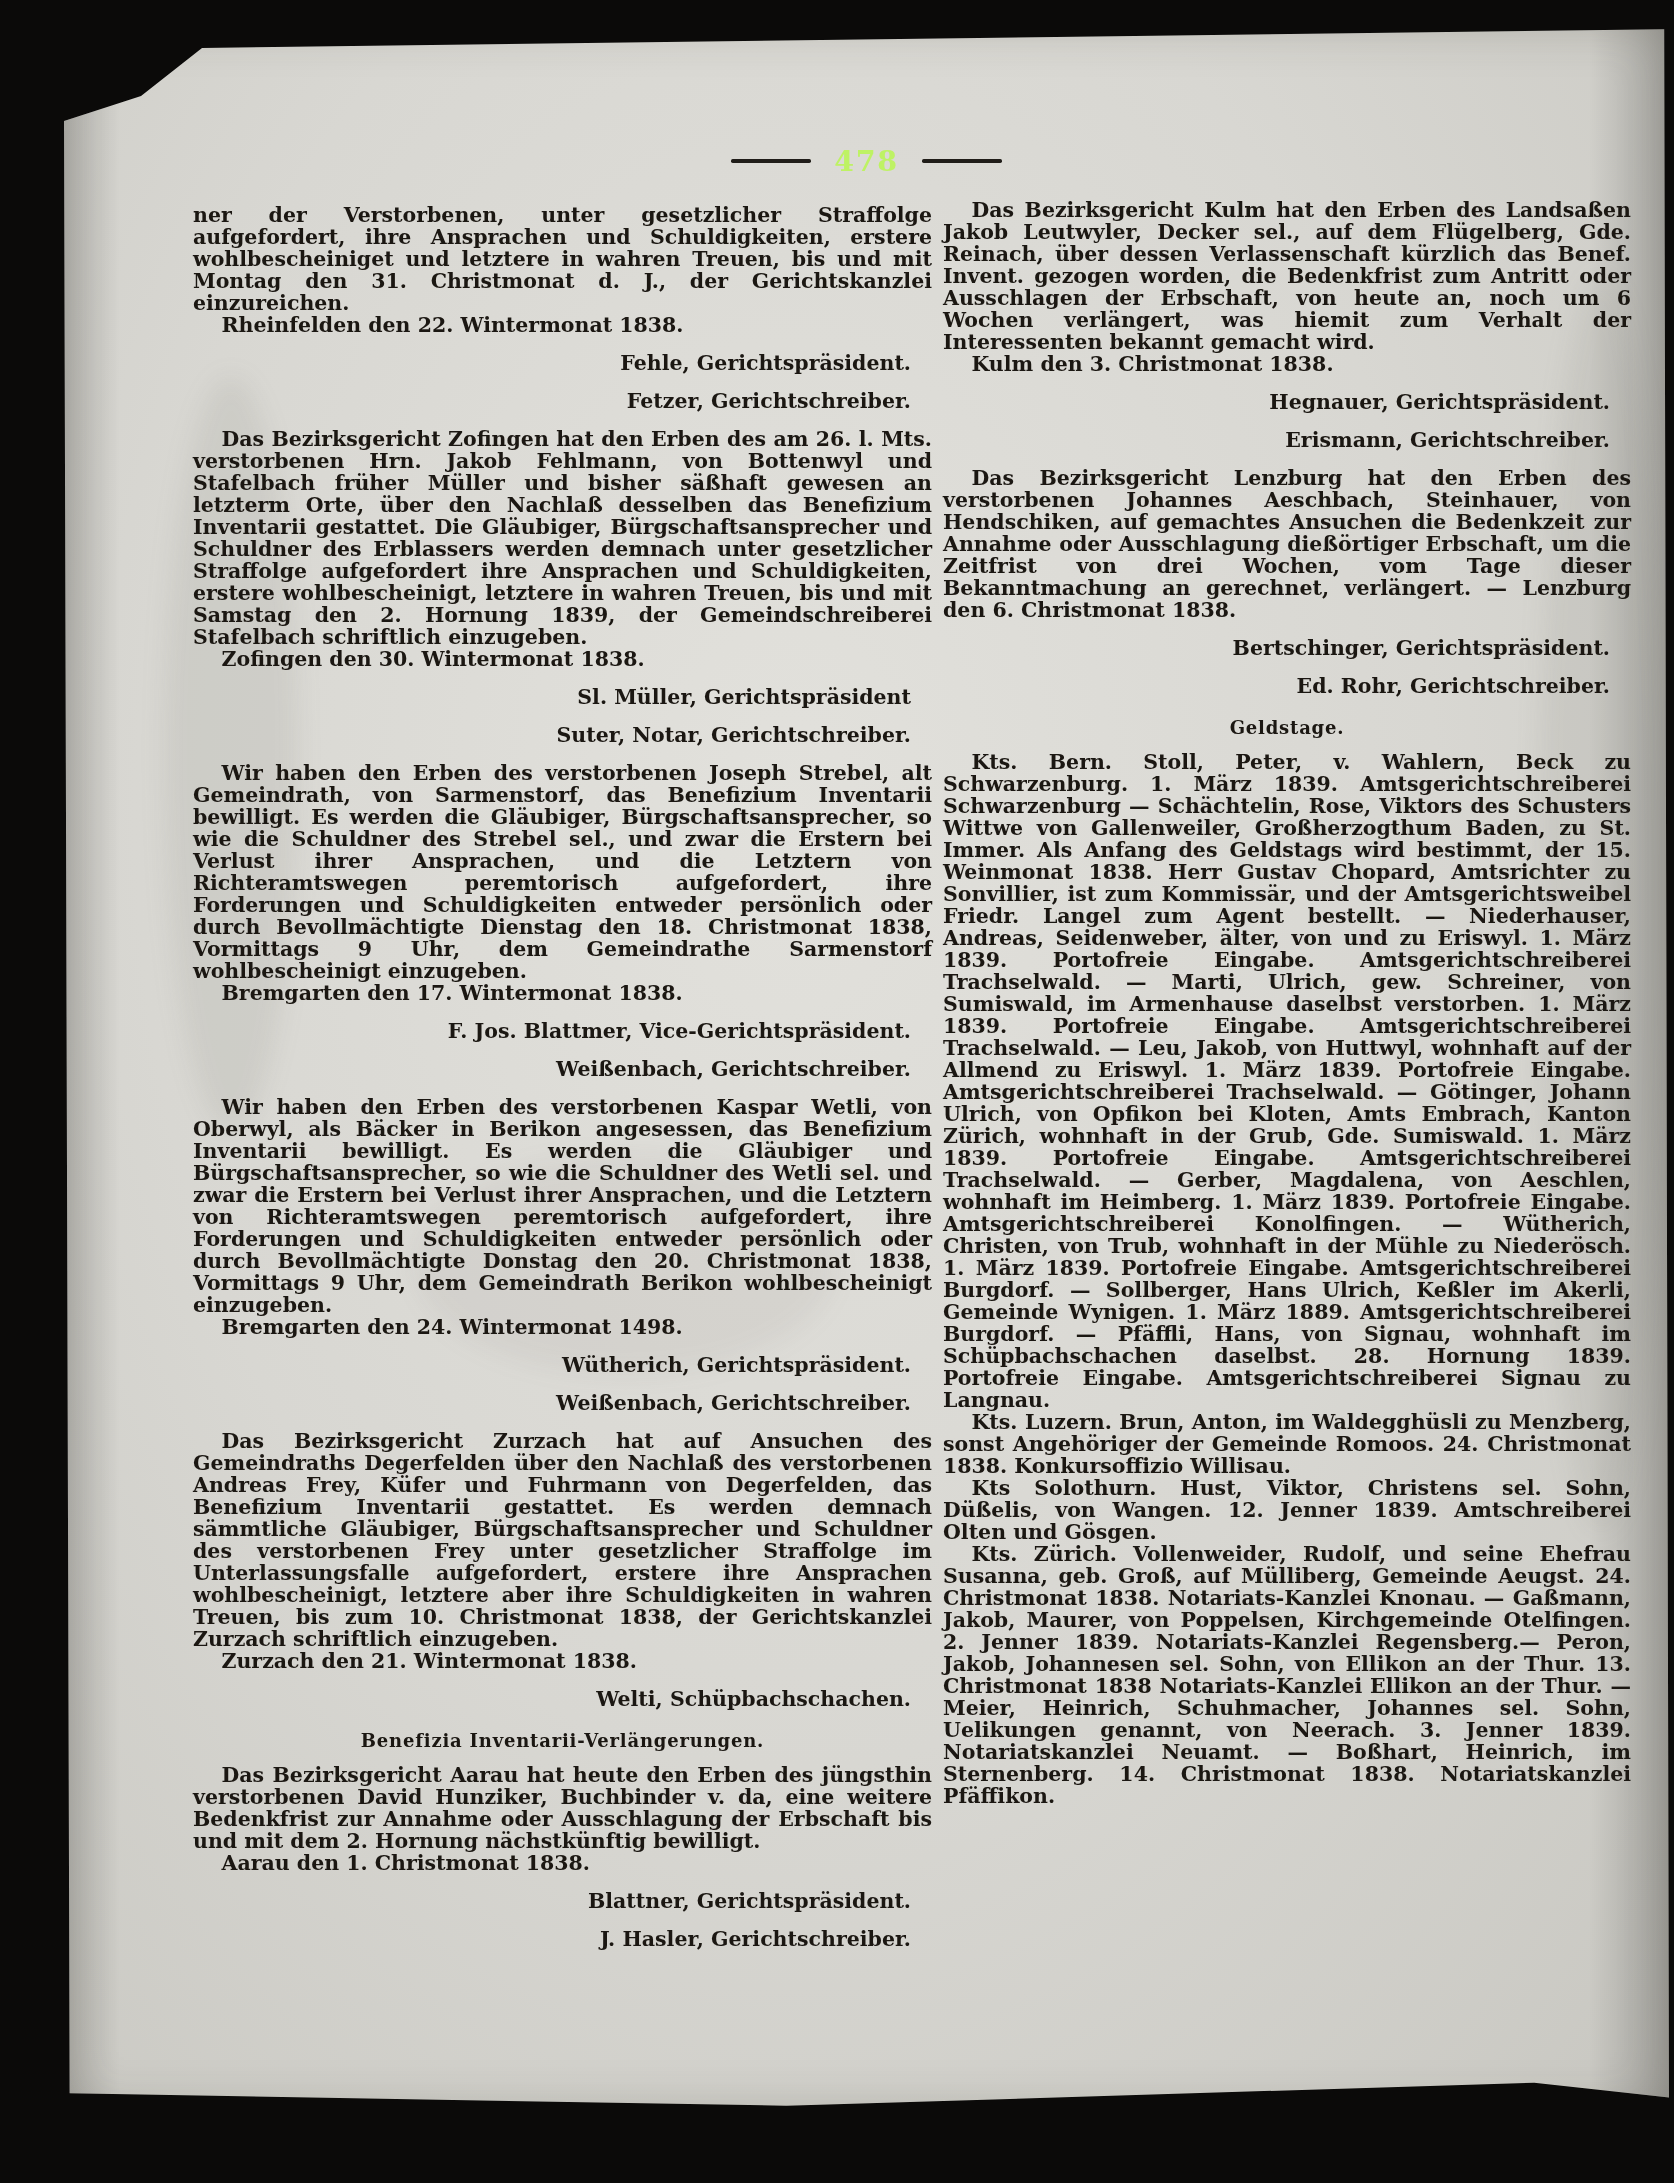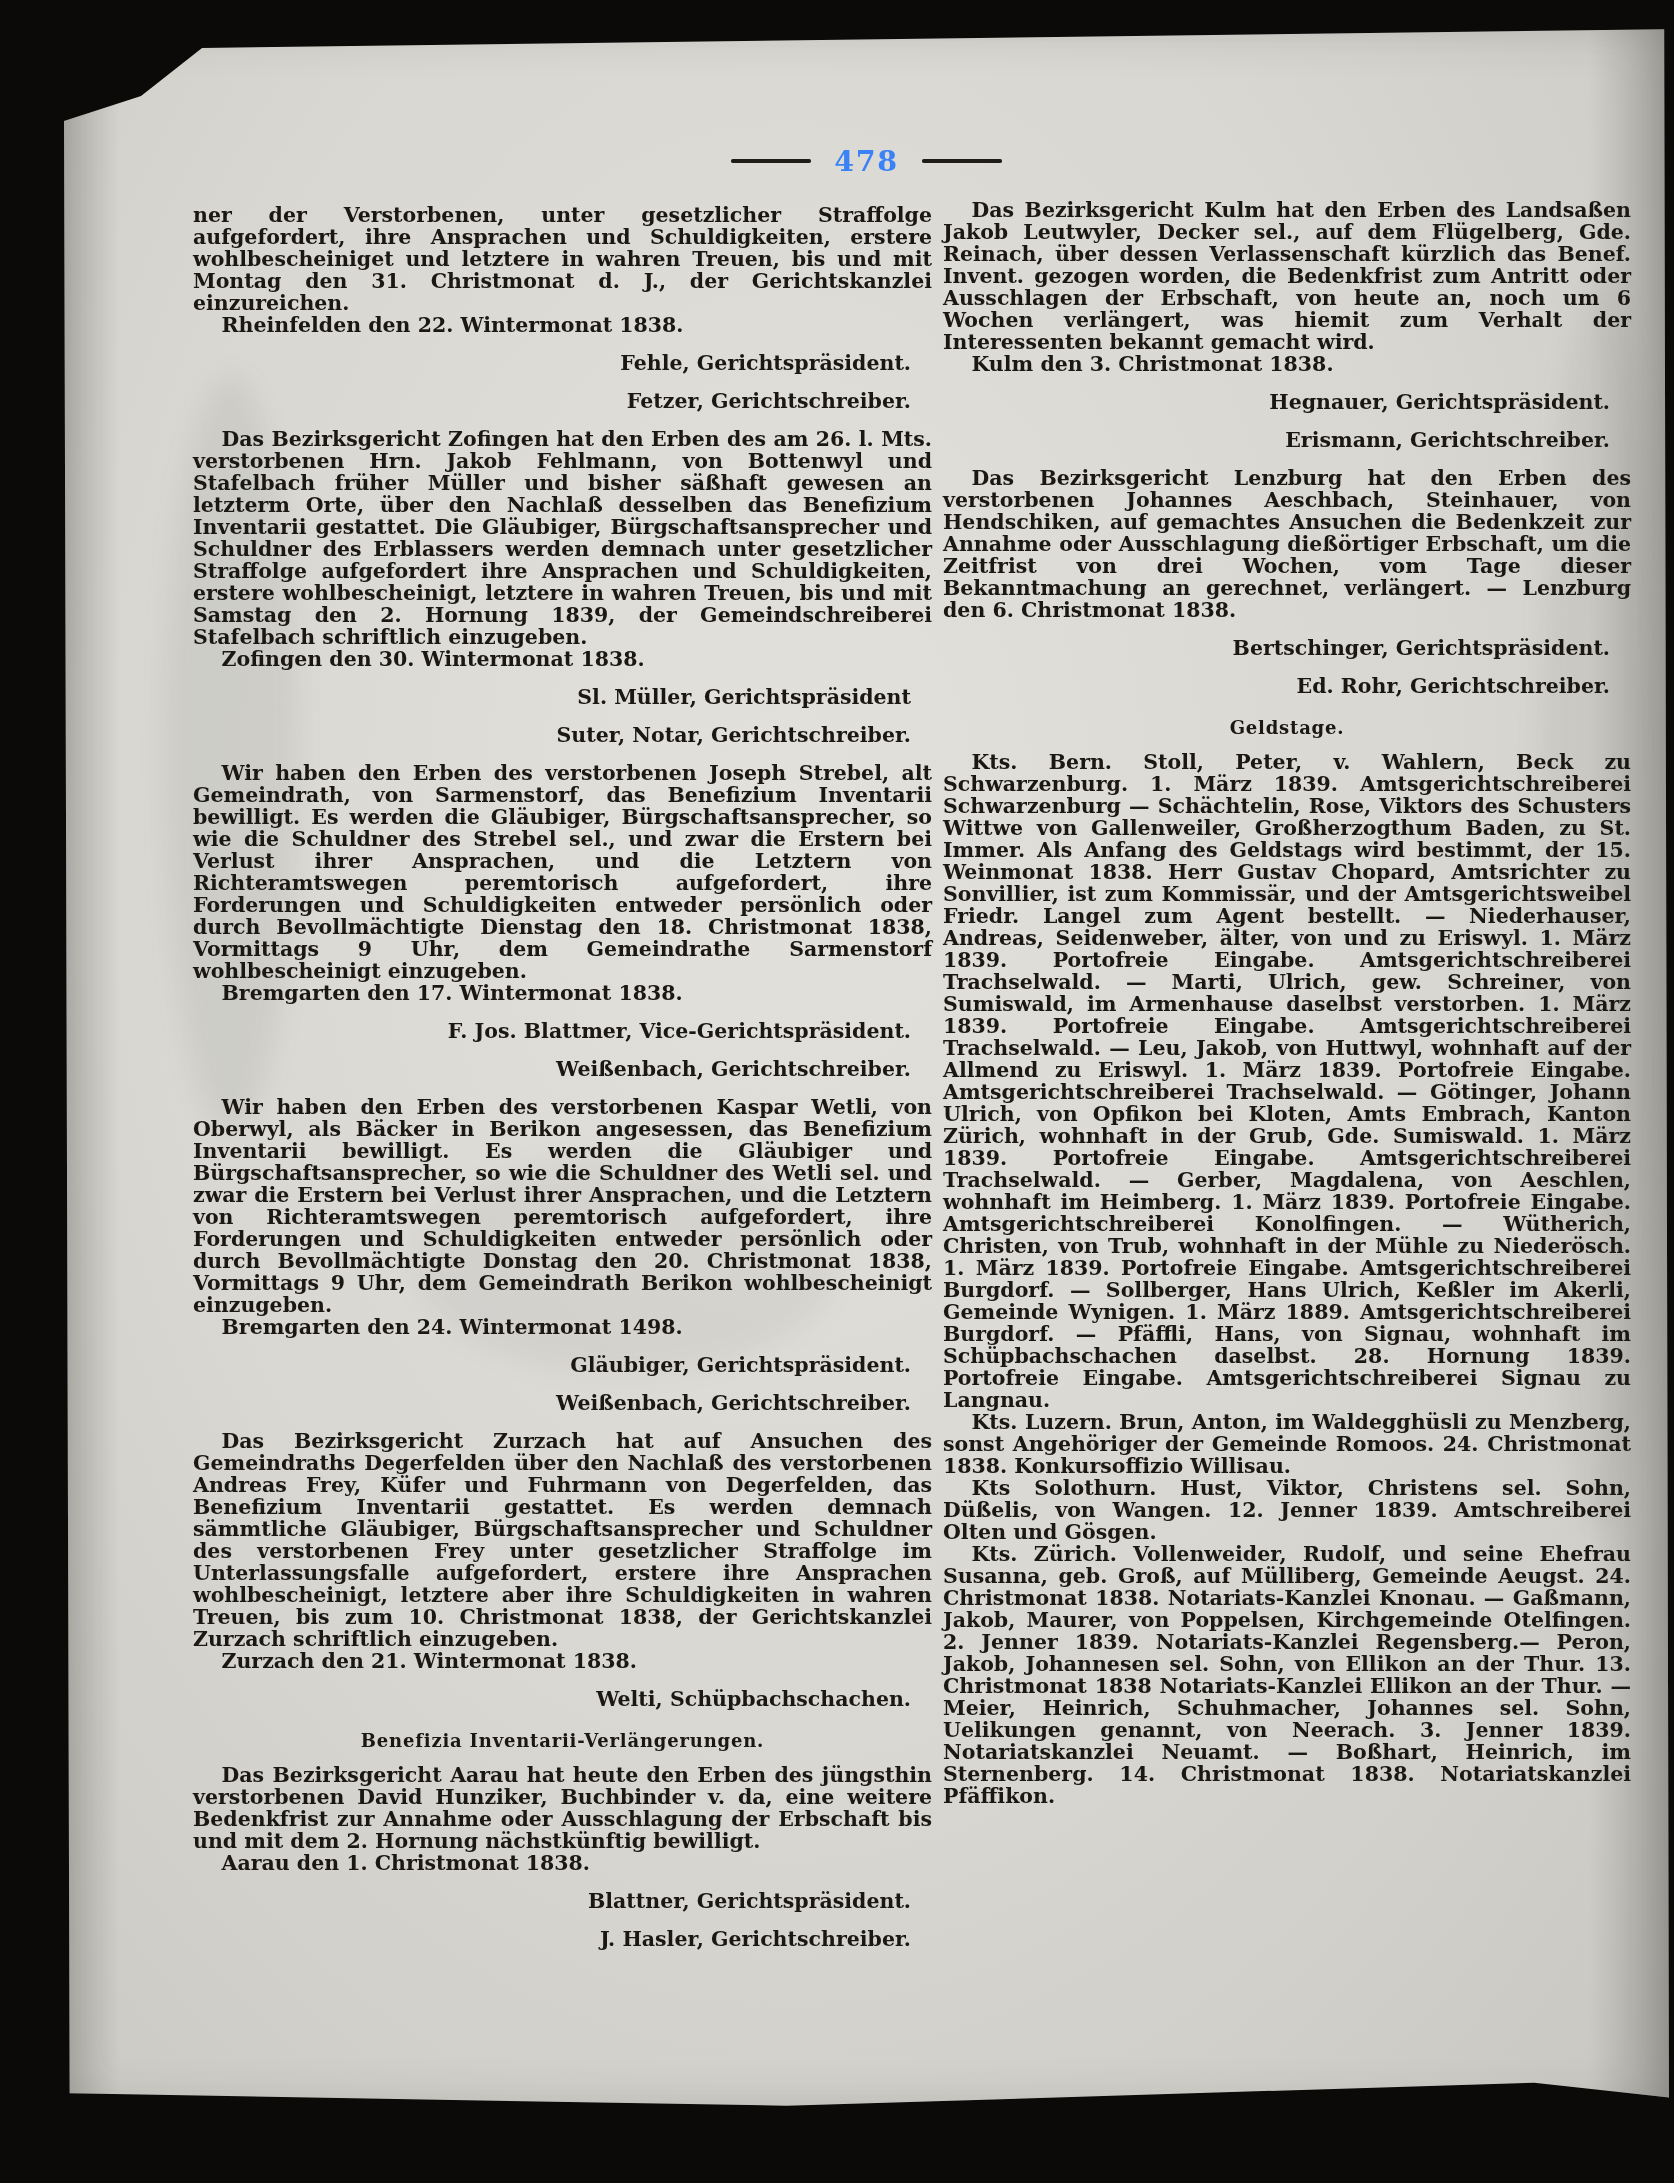--- a/index.html
+++ b/index.html
@@ -30,21 +30,21 @@
   .bleed.b2{left:1474px;top:251px;width:126px;height:1256px;background:rgba(110,105,95,0.10);}
   .bleed.b3{left:352px;top:1131px;width:419px;height:218px;background:rgba(110,105,95,0.07);}
   .page-header{
     position:absolute;
     left:64px;top:144px;width:1605px;
     display:flex;align-items:center;justify-content:center;
     gap:23.4px;
   }
   .hrule{width:80px;height:4.2px;background:#201d19;border-radius:1.7px;}
   .page-number{
-    font-size:28.5px;font-weight:bold;color:#3b82f6;
+    font-size:28.5px;font-weight:bold;color:#bef264;
     letter-spacing:1.7px;
   }
   .col{
     position:absolute;
     font-size:20.5px;line-height:22px;font-weight:bold;
     color:#1b1712;
     text-align:justify;
     text-rendering:optimizeLegibility;
   }
   .col-left{left:193px;top:204px;width:739px;}
@@ -78,21 +78,21 @@
     <div class="blk-body">Das Bezirksgericht Zofingen hat den Erben des am 26. l. Mts. verstorbenen Hrn. Jakob Fehlmann, von Bottenwyl und Stafelbach früher Müller und bisher säßhaft gewesen an letzterm Orte, über den Nachlaß desselben das Benefizium Inventarii gestattet. Die Gläubiger, Bürgschaftsansprecher und Schuldner des Erblassers werden demnach unter gesetzlicher Straffolge aufgefordert ihre Ansprachen und Schuldigkeiten, erstere wohlbescheinigt, letztere in wahren Treuen, bis und mit Samstag den 2. Hornung 1839, der Gemeindschreiberei Stafelbach schriftlich einzugeben.</div>
     <div class="blk-dateline">Zofingen den 30. Wintermonat 1838.</div>
     <div class="blk-signature">Sl. Müller, Gerichtspräsident</div>
     <div class="blk-signature">Suter, Notar, Gerichtschreiber.</div>
     <div class="blk-body">Wir haben den Erben des verstorbenen Joseph Strebel, alt Gemeindrath, von Sarmenstorf, das Benefizium Inventarii bewilligt. Es werden die Gläubiger, Bürgschaftsansprecher, so wie die Schuldner des Strebel sel., und zwar die Erstern bei Verlust ihrer Ansprachen, und die Letztern von Richteramtswegen peremtorisch aufgefordert, ihre Forderungen und Schuldigkeiten entweder persönlich oder durch Bevollmächtigte Dienstag den 18. Christmonat 1838, Vormittags 9 Uhr, dem Gemeindrathe Sarmenstorf wohlbescheinigt einzugeben.</div>
     <div class="blk-dateline">Bremgarten den 17. Wintermonat 1838.</div>
     <div class="blk-signature">F. Jos. Blattmer, Vice-Gerichtspräsident.</div>
     <div class="blk-signature">Weißenbach, Gerichtschreiber.</div>
     <div class="blk-body">Wir haben den Erben des verstorbenen Kaspar Wetli, von Oberwyl, als Bäcker in Berikon angesessen, das Benefizium Inventarii bewilligt. Es werden die Gläubiger und Bürgschaftsansprecher, so wie die Schuldner des Wetli sel. und zwar die Erstern bei Verlust ihrer Ansprachen, und die Letztern von Richteramtswegen peremtorisch aufgefordert, ihre Forderungen und Schuldigkeiten entweder persönlich oder durch Bevollmächtigte Donstag den 20. Christmonat 1838, Vormittags 9 Uhr, dem Gemeindrath Berikon wohlbescheinigt einzugeben.</div>
     <div class="blk-dateline">Bremgarten den 24. Wintermonat 1498.</div>
-    <div class="blk-signature">Gläubiger, Gerichtspräsident.</div>
+    <div class="blk-signature">Wütherich, Gerichtspräsident.</div>
     <div class="blk-signature">Weißenbach, Gerichtschreiber.</div>
     <div class="blk-body">Das Bezirksgericht Zurzach hat auf Ansuchen des Gemeindraths Degerfelden über den Nachlaß des verstorbenen Andreas Frey, Küfer und Fuhrmann von Degerfelden, das Benefizium Inventarii gestattet. Es werden demnach sämmtliche Gläubiger, Bürgschaftsansprecher und Schuldner des verstorbenen Frey unter gesetzlicher Straffolge im Unterlassungsfalle aufgefordert, erstere ihre Ansprachen wohlbescheinigt, letztere aber ihre Schuldigkeiten in wahren Treuen, bis zum 10. Christmonat 1838, der Gerichtskanzlei Zurzach schriftlich einzugeben.</div>
     <div class="blk-dateline">Zurzach den 21. Wintermonat 1838.</div>
     <div class="blk-signature">Welti, Schüpbachschachen.</div>
     <div class="blk-heading">Benefizia Inventarii-Verlängerungen.</div>
     <div class="blk-body">Das Bezirksgericht Aarau hat heute den Erben des jüngsthin verstorbenen David Hunziker, Buchbinder v. da, eine weitere Bedenkfrist zur Annahme oder Ausschlagung der Erbschaft bis und mit dem 2. Hornung nächstkünftig bewilligt.</div>
     <div class="blk-dateline">Aarau den 1. Christmonat 1838.</div>
     <div class="blk-signature">Blattner, Gerichtspräsident.</div>
     <div class="blk-signature">J. Hasler, Gerichtschreiber.</div>
   </div>

